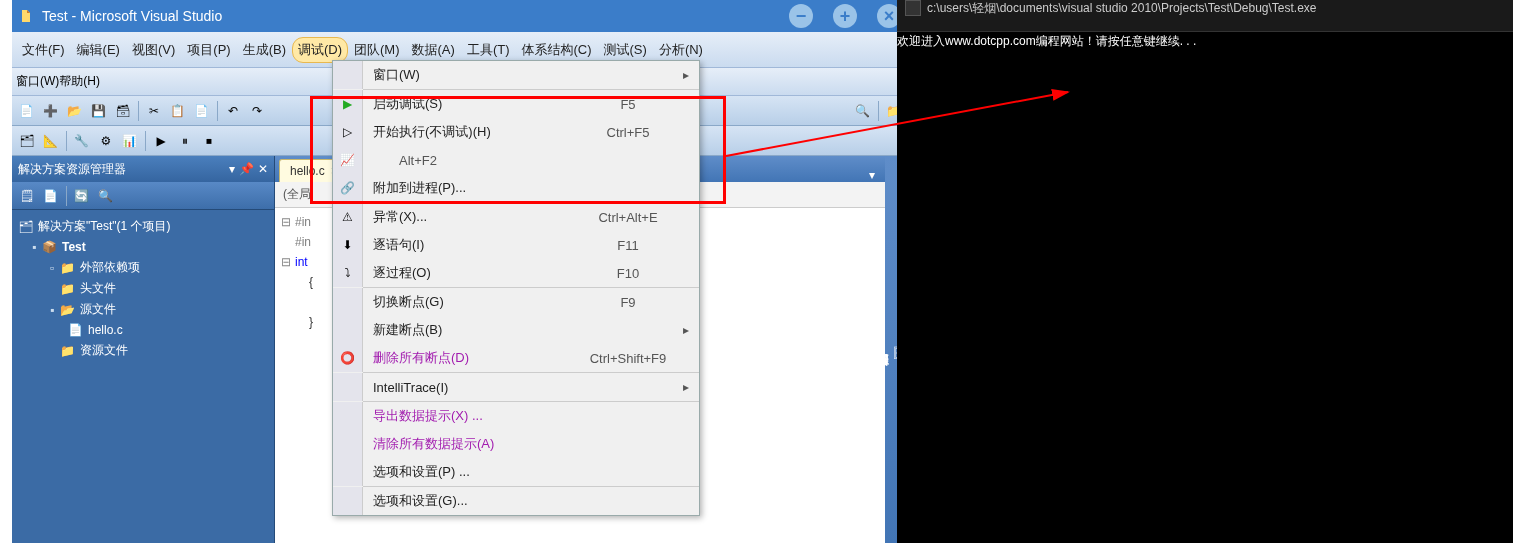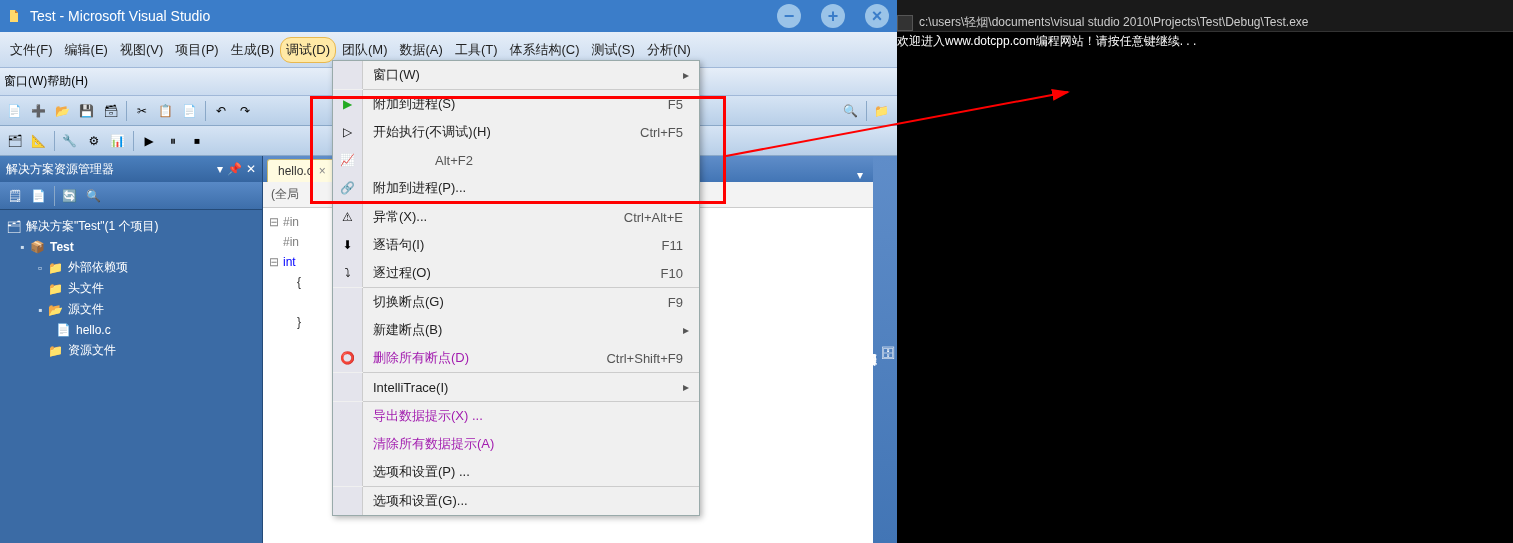--- a/index.html
+++ b/index.html
@@ -1,17 +1,17 @@
 <!DOCTYPE html>
 <html><head>
 <meta charset="utf-8">
 <style>
 *{margin:0;padding:0;box-sizing:border-box;font-family:"Microsoft YaHei","Segoe UI",sans-serif;font-size:12px}
 body{width:1513px;height:543px;background:#fff;position:relative;overflow:hidden}
-.vs{position:absolute;left:0;top:0;width:897px;height:543px;background:#fff;display:flex;flex-direction:column}
+.vs{position:absolute;left:12px;top:0;width:897px;height:543px;background:#fff;display:flex;flex-direction:column}
 .titlebar{height:32px;background:linear-gradient(#3b7dc9,#3b7dc9);display:flex;align-items:center;padding:0 8px;color:#fff}
 .logo{width:16px;height:16px;margin-right:6px;display:flex;align-items:center;justify-content:center}
 .logo svg{width:16px;height:16px}
 .title{font-size:14px}
 .winctrl{margin-left:auto;display:flex;gap:20px}
 .winctrl span{width:24px;height:24px;border-radius:50%;display:flex;align-items:center;justify-content:center;font-size:18px;font-weight:bold;cursor:pointer;color:#3b7dc9;background:#9ac3e8}
 .menubar{height:36px;background:linear-gradient(#e6eef8,#cadbef);display:flex;align-items:center;padding:0 4px;border-bottom:1px solid #a0b8d8}
 .menubar .m{padding:4px 6px;font-size:13px;color:#222;cursor:pointer}
 .menubar .m.active{background:#ffe9a6;border:1px solid #e8b84f;border-radius:11px;padding:3px 5px}
 .menubar2{height:28px;background:linear-gradient(#e6eef8,#cadbef);display:flex;align-items:center;padding:0 4px;border-bottom:1px solid #a0b8d8}
@@ -42,27 +42,27 @@
 .code .pre{color:#808080}
 .code .txt{color:#333}
 .rside{width:24px;background:linear-gradient(#5f8dc9,#4275b5);color:#fff;writing-mode:vertical-rl;text-orientation:upright;display:flex;flex-direction:column;align-items:center;padding-top:8px;font-size:12px}
 .rside .rtab{padding:6px 2px;cursor:pointer}
 .rside .ric{width:16px;height:16px;margin-bottom:4px}
 .dropdown{position:absolute;left:332px;top:60px;width:368px;background:#f0f0f0;border:1px solid #9aa;box-shadow:2px 2px 6px rgba(0,0,0,0.3);z-index:100}
 .dropdown .row{height:28px;display:flex;align-items:center;cursor:pointer;position:relative}
 .dropdown .icocol{width:30px;height:100%;background:#e4e4ec;display:flex;align-items:center;justify-content:center;border-right:1px solid #ccc}
 .dropdown .lbl{flex:1;padding-left:10px;font-size:13px;color:#222}
 .dropdown .lbl.dis{color:#a21caf}
-.dropdown .sc{width:110px;font-size:13px;color:#555;text-align:right}
+.dropdown .sc{width:110px;font-size:13px;color:#555;text-align:center}
 .dropdown .arr{width:16px;color:#555}
 .dropdown .sep{height:1px;background:#ccc;margin-left:30px}
 .redbox{position:absolute;border:3px solid #f00;pointer-events:none;z-index:200}
 .redarrow{position:absolute;z-index:200;pointer-events:none}
 .console{position:absolute;left:897px;top:0;width:616px;height:543px;background:#000;color:#fff;font-family:"NSimSun",Consolas,monospace;font-size:14px}
-.con-title{height:32px;background:#1a1a1a;display:flex;align-items:flex-end;padding:0 0;color:#ccc;font-size:13px;border-bottom:1px solid #333}
+.con-title{height:32px;background:#1a1a1a;display:flex;align-items:flex-start;padding:0 8px;color:#ccc;font-size:13px;border-bottom:1px solid #333}
 .con-title .cic{width:16px;height:16px;margin-right:6px;background:#333;border:1px solid #555}
 .con-body{line-height:18px;white-space:pre}
 </style>
 </head>
 <body>
 
 <div class="vs">
 
   <div class="titlebar">
     <span class="logo">
@@ -243,21 +243,21 @@
 <div class="dropdown" id="dd">
     <div class="row">
       <div class="icocol"></div>
       <div class="lbl">窗口(W)</div>
       <div class="sc"></div>
       <div class="arr">▸</div>
     </div>
     <div class="sep"></div>
     <div class="row">
       <div class="icocol" style="color: rgb(34, 170, 34);">▶</div>
-      <div class="lbl">附加到进程(S)</div>
+      <div class="lbl">启动调试(S)</div>
       <div class="sc">F5</div>
       <div class="arr"></div>
     </div>
     <div class="row">
       <div class="icocol">▷</div>
       <div class="lbl">开始执行(不调试)(H)</div>
       <div class="sc">Ctrl+F5</div>
       <div class="arr"></div>
     </div>
     <div class="row">

